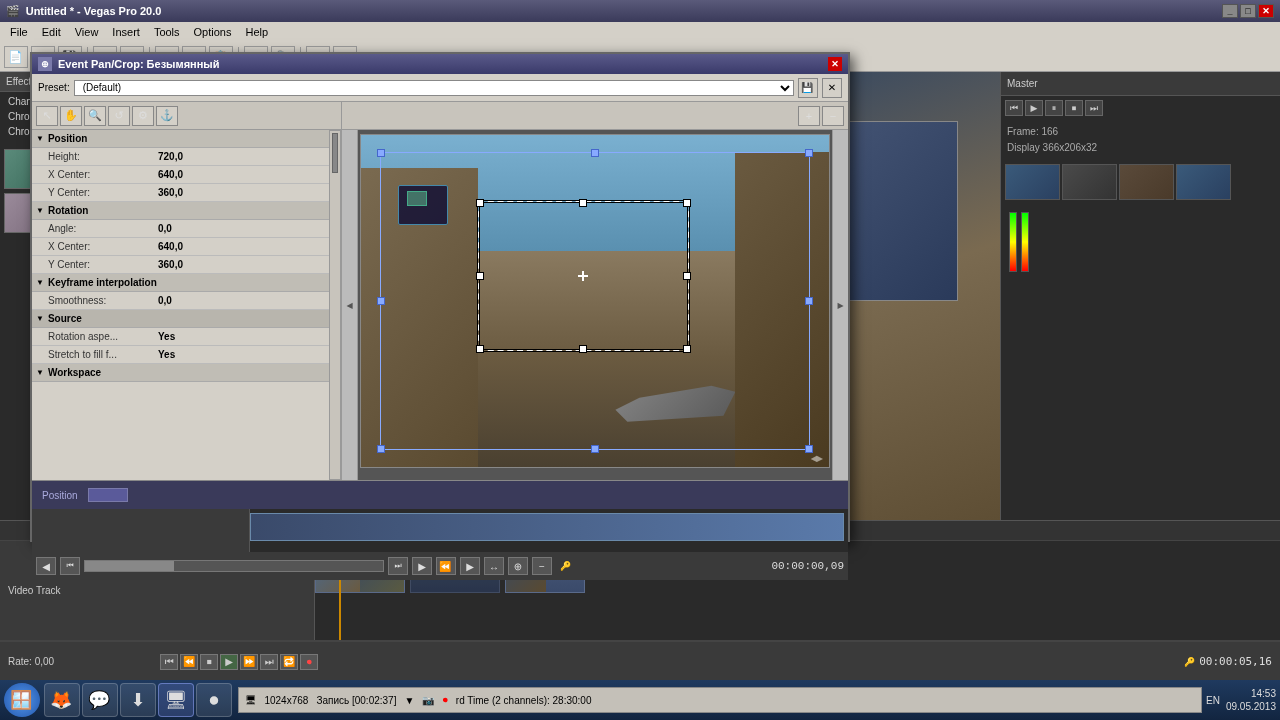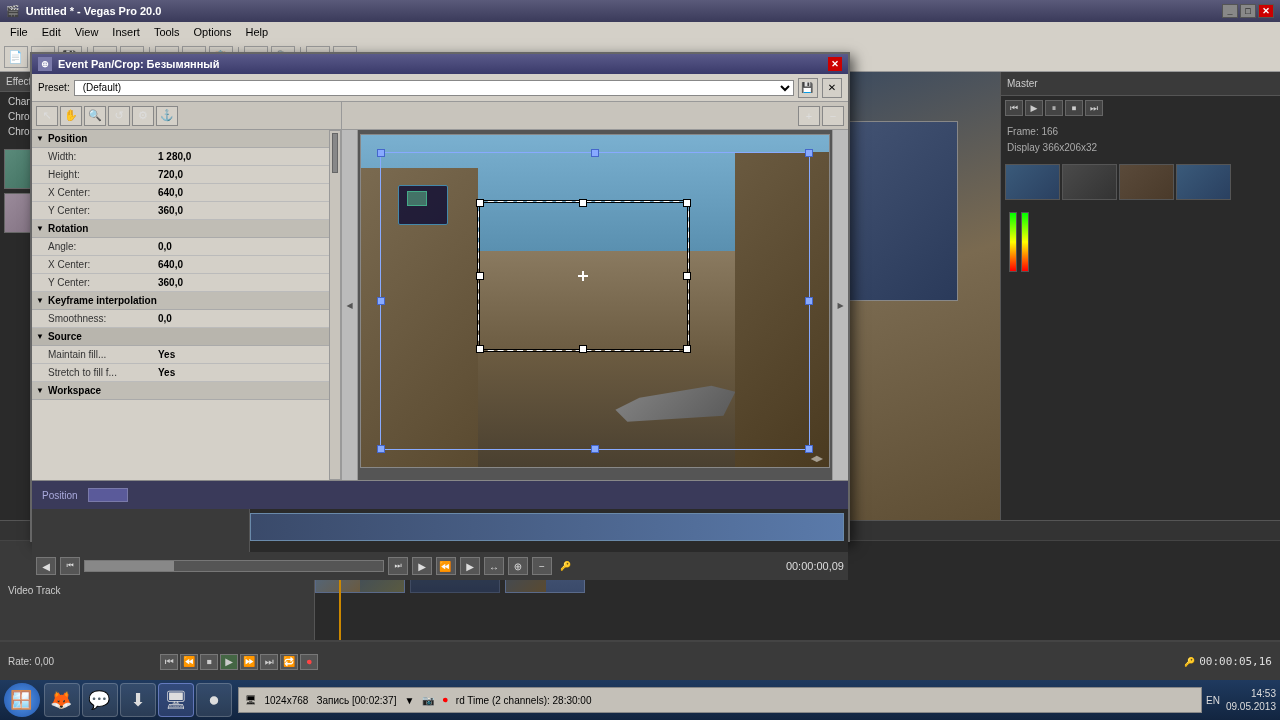--- a/index.html
+++ b/index.html
@@ -388,21 +388,21 @@
       align-items: center;
       justify-content: center;
       font-size: 10px;
       color: #ddd;
       cursor: pointer;
     }
     .tl-time {
       font-size: 11px;
       color: #ddd;
       margin-left: auto;
-      font-family: Liberation Sans, sans-serif;
+      font-family: Liberation Mono, monospace;
     }
 
     
     .keyframe-bar {
       height: 28px;
       background: #3a3a5a;
       display: flex;
       align-items: center;
       padding: 0 4px;
     }
@@ -717,24 +717,20 @@
       </div>
 
       <div class="props-scroll">
 
         <div class="prop-section">
           <div class="prop-section-header">
             <span class="arrow">▼</span>
             <span>Position</span>
           </div>
           <div class="prop-row">
-            <span class="prop-label">Width:</span>
-            <span class="prop-value">1 280,0</span>
-          </div>
-          <div class="prop-row">
             <span class="prop-label">Height:</span>
             <span class="prop-value">720,0</span>
           </div>
           <div class="prop-row">
             <span class="prop-label">X Center:</span>
             <span class="prop-value">640,0</span>
           </div>
           <div class="prop-row">
             <span class="prop-label">Y Center:</span>
             <span class="prop-value">360,0</span>
@@ -770,21 +766,21 @@
             <span class="prop-value">0,0</span>
           </div>
         </div>
 
         <div class="prop-section">
           <div class="prop-section-header" style="background:#b8b5ad;">
             <span class="arrow">▼</span>
             <span>Source</span>
           </div>
           <div class="prop-row">
-            <span class="prop-label">Maintain fill...</span>
+            <span class="prop-label">Rotation aspe...</span>
             <span class="prop-value">Yes</span>
           </div>
           <div class="prop-row">
             <span class="prop-label">Stretch to fill f...</span>
             <span class="prop-value">Yes</span>
           </div>
         </div>
 
         <div class="prop-section">
           <div class="prop-section-header">

